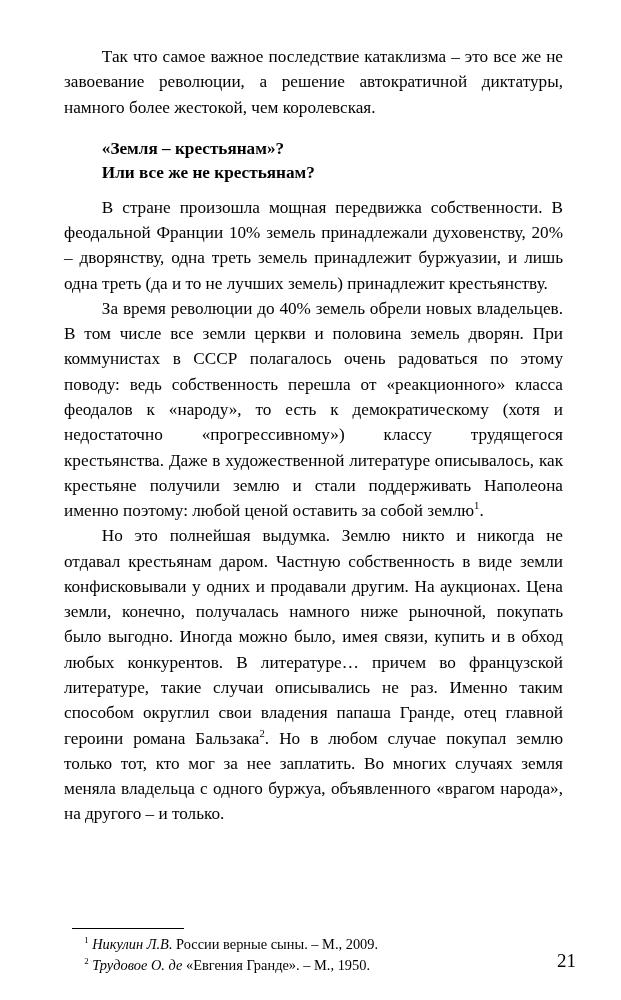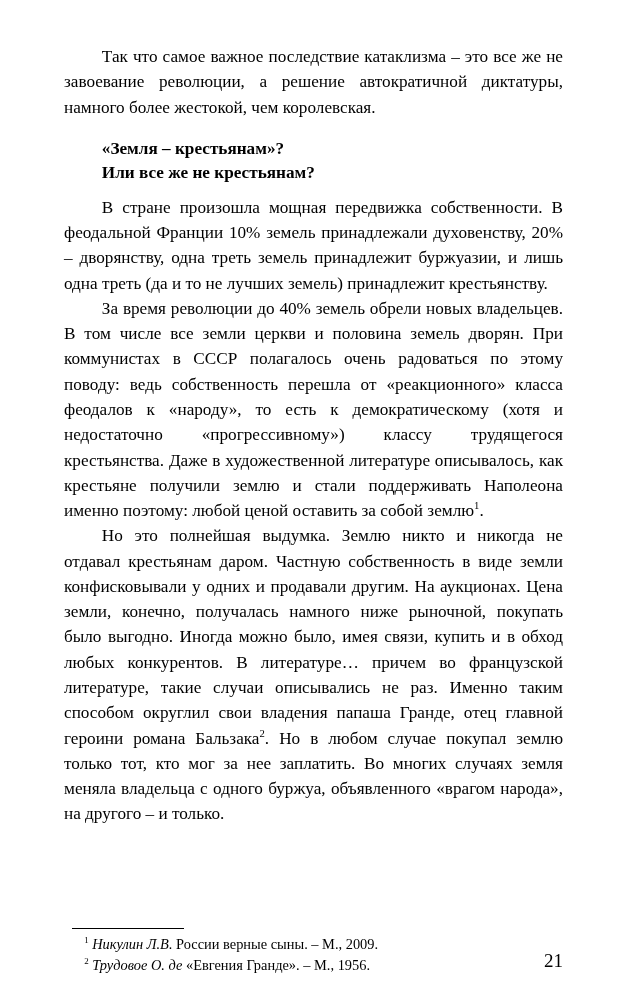--- a/index.html
+++ b/index.html
@@ -75,21 +75,21 @@
   .footnote {
     margin: 0 0 1px 0;
     text-indent: 1.4em;
     text-align: left;
   }
   .footnote .ital {
     font-style: italic;
   }
   .page-number {
     position: absolute;
-    right: 58px;
+    right: 45px;
     bottom: 28px;
     font-size: 19px;
   }
 </style>
 </head>
 <body>
 
 <div class="page">
 
   <div class="body-text">
@@ -106,18 +106,18 @@
     <p class="para"><span>За время революции до 40% земель обрели новых владельцев. В том числе все земли церкви и половина земель дворян. При коммунистах в СССР полагалось очень радоваться по этому поводу: ведь собственность перешла от «реакционного» класса феодалов к «народу», то есть к демократическому (хотя и недостаточно «прогрессивному») классу трудящегося крестьянства. Даже в художественной литературе описывалось, как крестьяне получили землю и стали поддерживать Наполеона именно поэтому: </span><span class="ital">любой ценой оставить за собой землю</span><sup>1</sup><span>.</span></p>
 
     <p class="para"><span>Но это полнейшая выдумка. Землю никто и никогда не отдавал крестьянам даром. Частную собственность в виде земли конфисковывали у одних и продавали другим. На аукционах. Цена земли, конечно, получалась намного ниже рыночной, покупать было выгодно. Иногда можно было, имея связи, купить и в обход любых конкурентов. В литературе… причем во французской литературе, такие случаи описывались не раз. Именно таким способом округлил свои владения папаша Гранде, отец главной героини романа Бальзака</span><sup>2</sup><span>. Но в любом случае покупал землю только тот, кто мог за нее заплатить. Во многих случаях земля меняла владельца с одного буржуа, объявленного «врагом народа», на другого – и только.</span></p>
 
 
   </div>
 
   <div class="footnotes">
     <div class="footnote-rule"></div>
     <p class="footnote"><sup>1</sup> <span class="ital">Никулин Л.В.</span><span> России верные сыны. – М., 2009.</span></p>
-    <p class="footnote"><sup>2</sup> <span class="ital">Трудовое О. де</span><span> «Евгения Гранде». – М., 1956.</span></p>
+    <p class="footnote"><sup>2</sup> <span class="ital">Трудовое О. де</span><span> «Евгения Гранде». – М., 1950.</span></p>
   </div>
 
   <div class="page-number">21</div>
 
 </div>
 
 </body></html>

